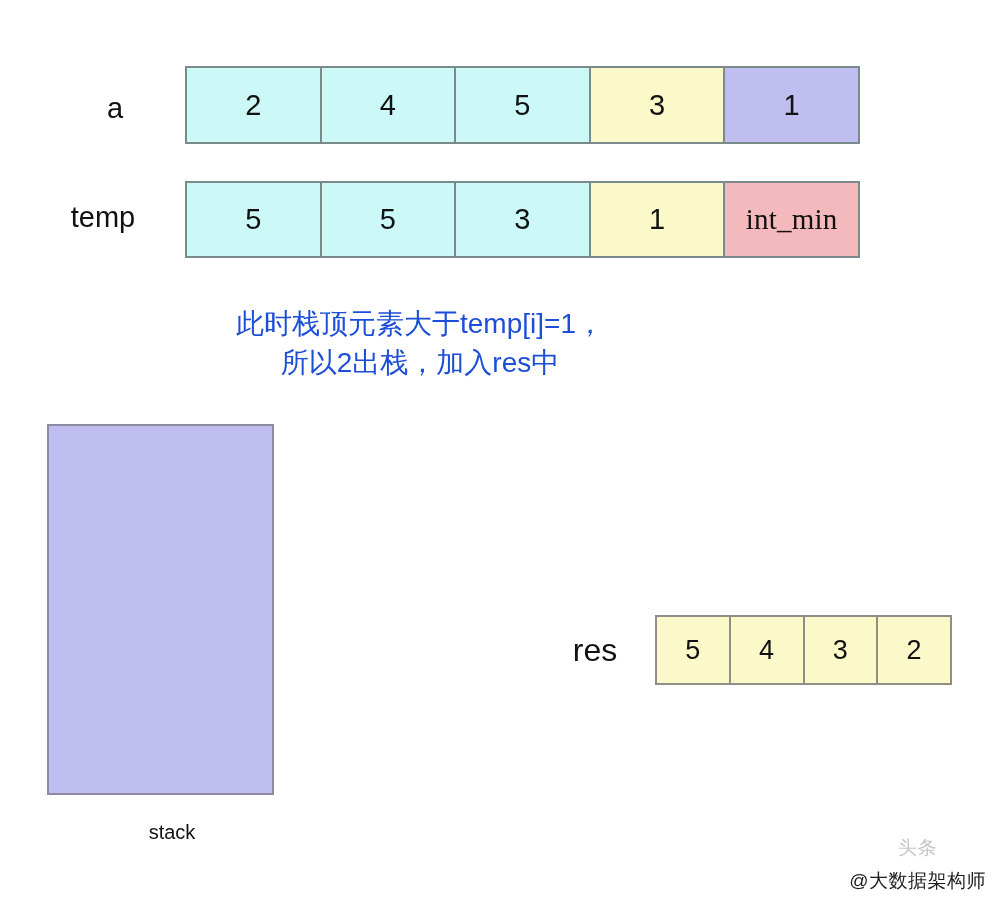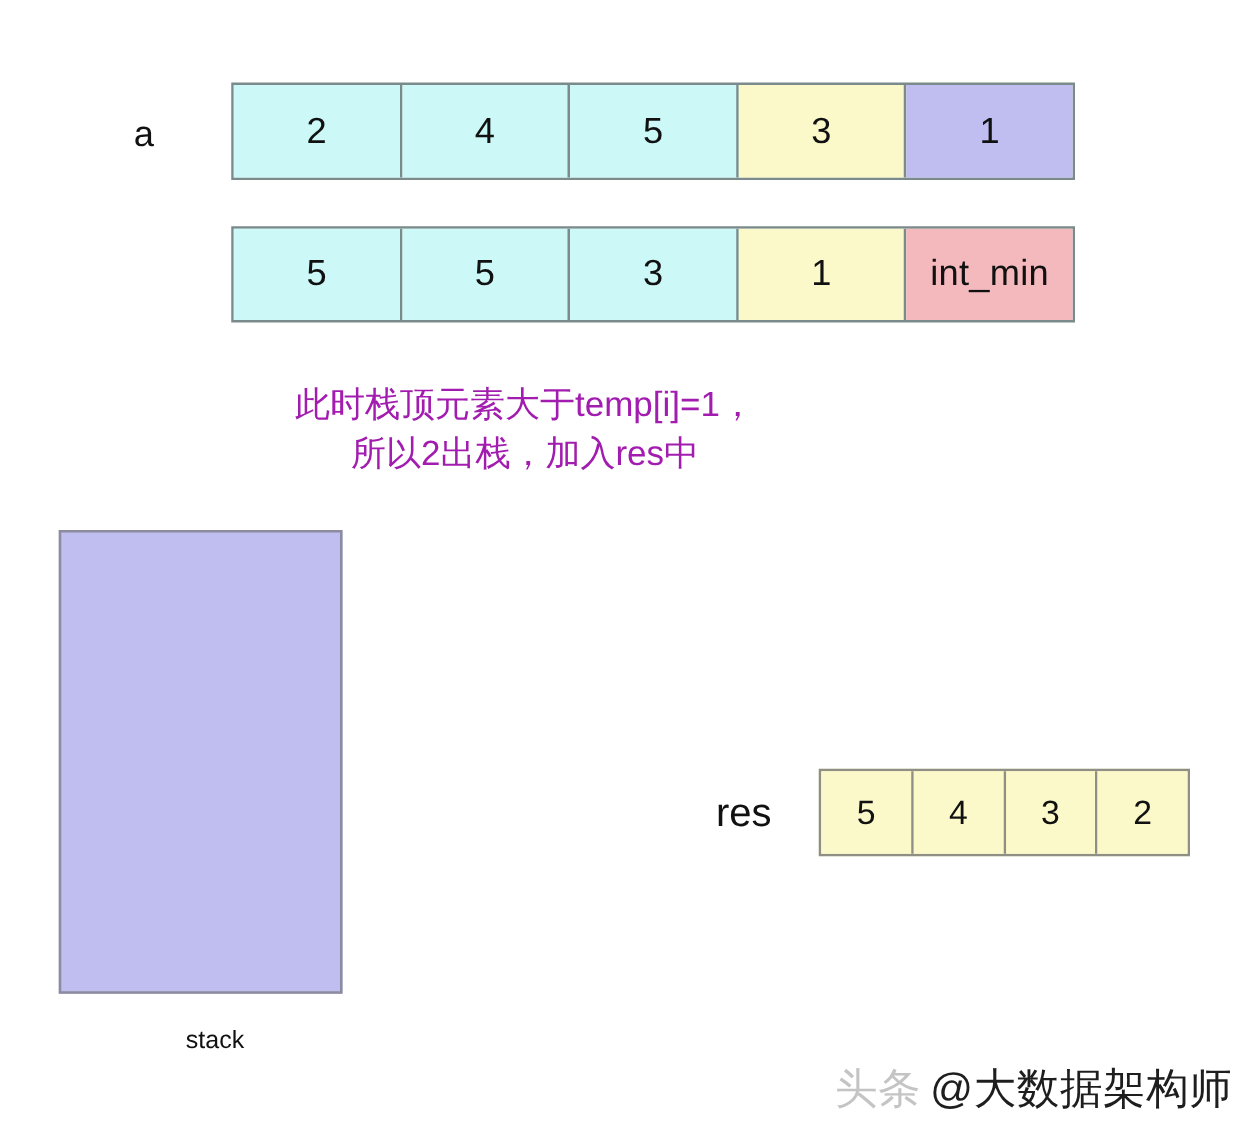--- a/index.html
+++ b/index.html
@@ -88,32 +88,32 @@
     letter-spacing: 0.2px;
   }
   .array-row .cell:last-child {
     border-right: none;
   }
 
   
   .fill-cyan     { background: #ccf8f8; }
   .fill-yellow   { background: #fbf9c9; }
   .fill-lavender { background: #c0bef0; }
-  .fill-pink     { background: #f3b9bd; }
+  .fill-pink     { background: #f3b9bd; font-family: Liberation Serif, serif; }
 
   
   #caption {
     position: absolute;
     left: 140px;
     top: 305px;
     width: 560px;
     text-align: center;
     font-size: 28px;
     line-height: 1.38;
-    color: #a21caf;
+    color: #1d4ed8;
   }
 
   
   #stack-box {
     position: absolute;
     left: 47px;
     top: 424px;
     width: 227px;
     height: 371px;
     box-sizing: border-box;
@@ -149,44 +149,46 @@
   }
 
   
   #watermark {
     position: absolute;
     right: 12px;
     bottom: 12px;
     display: flex;
     align-items: center;
     gap: 7px;
-    font-size: 34px;
+    font-size: 19px;
     color: #b9b9b9;
     opacity: 0.88;
     white-space: nowrap;
     letter-spacing: 0.5px;
+    flex-direction: column;
   }
   #watermark .wm-brand { color: #bdbdbd; }
   #watermark .wm-handle { color: #000000; }
 </style>
 </head>
 <body>
 
 <div class="stage">
 
   <div class="row-label" id="label-a">a</div>
 
   <div class="array-row" id="row-a">
     <div class="cell fill-cyan">2</div>
     <div class="cell fill-cyan">4</div>
     <div class="cell fill-cyan">5</div>
     <div class="cell fill-yellow">3</div>
     <div class="cell fill-lavender">1</div>
   </div>
 
+  <div class="row-label" id="label-temp">temp</div>
 
   <div class="array-row" id="row-temp">
     <div class="cell fill-cyan">5</div>
     <div class="cell fill-cyan">5</div>
     <div class="cell fill-cyan">3</div>
     <div class="cell fill-yellow">1</div>
     <div class="cell fill-pink">int_min</div>
   </div>
 
   <div id="caption">

